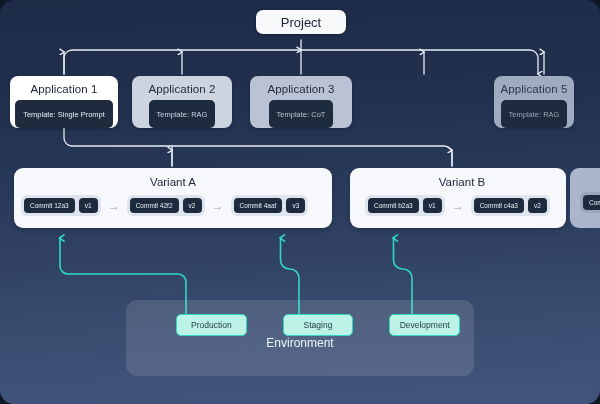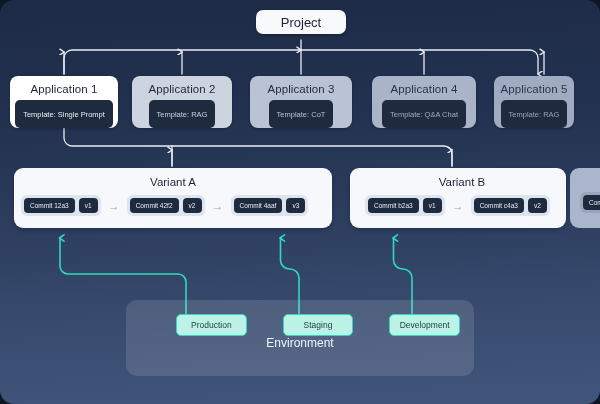--- a/index.html
+++ b/index.html
@@ -244,24 +244,20 @@
         <div class="app-template" style="color: rgb(233, 238, 245);">Template: Single Prompt</div>
       </div>
       <div class="app-card" style="left: 132px; width: 100px; background: rgb(204, 212, 224);">
         <div class="app-title" style="color: rgb(31, 40, 56);">Application 2</div>
         <div class="app-template" style="color: rgb(201, 210, 222);">Template: RAG</div>
       </div>
       <div class="app-card" style="left: 250px; width: 102px; background: rgb(185, 195, 211);">
         <div class="app-title" style="color: rgb(36, 45, 61);">Application 3</div>
         <div class="app-template" style="color: rgb(183, 192, 207);">Template: CoT</div>
       </div>
-      <div class="app-card" style="left: 372px; width: 104px; background: rgb(169, 180, 200);">
-        <div class="app-title" style="color: rgb(42, 51, 68);">Application 4</div>
-        <div class="app-template" style="color: rgb(163, 173, 191);">Template: Q&amp;A Chat</div>
-      </div>
       <div class="app-card" style="left: 494px; width: 80px; background: rgb(159, 171, 193);">
         <div class="app-title" style="color: rgb(46, 55, 72);">Application 5</div>
         <div class="app-template" style="color: rgb(153, 164, 182);">Template: RAG</div>
       </div>
     </div>
 
   <div class="env-card">
     <div class="env-chips">
         <div class="env-chip">Production</div>
         <div class="env-chip">Staging</div>

